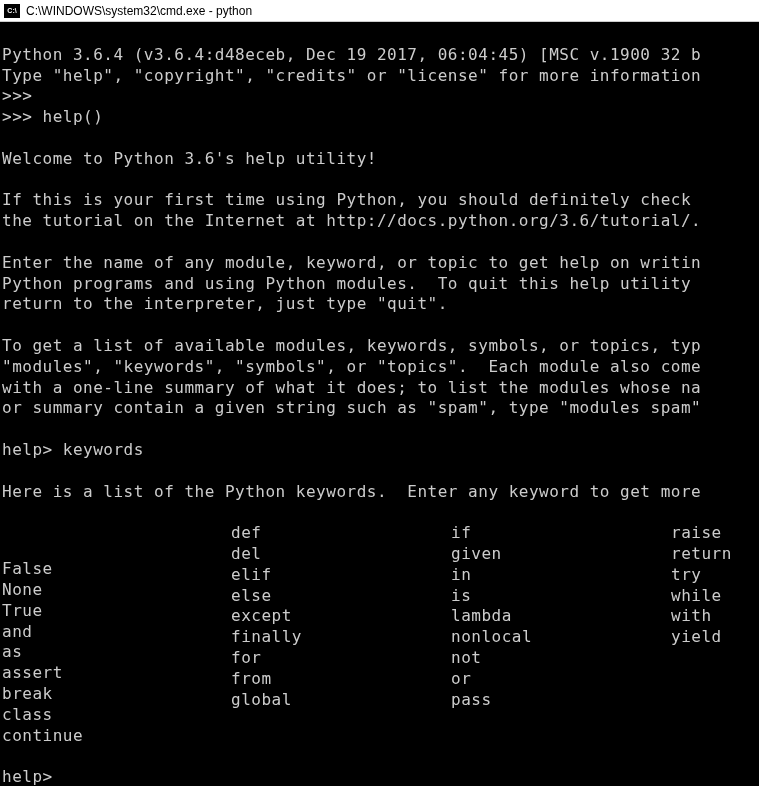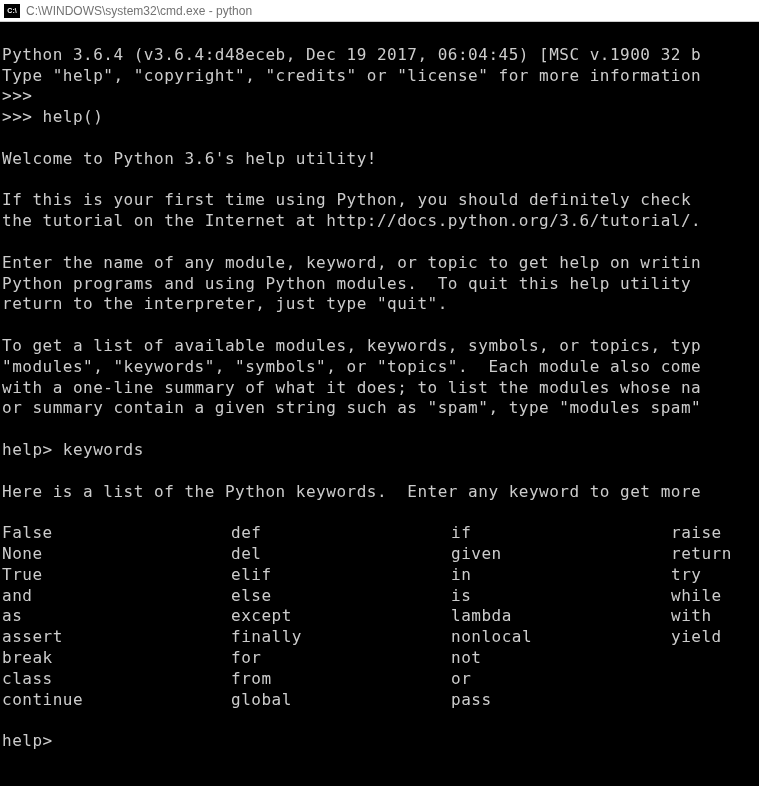--- a/index.html
+++ b/index.html
@@ -35,39 +35,39 @@
     .title-bar-icon::before {
       content: "C:\\";
       color: #fff;
       font-size: 7px;
       font-family: Arial, sans-serif;
       font-weight: bold;
     }
     .title-text {
       font-family: 'Segoe UI', Tahoma, sans-serif;
       font-size: 12px;
-      color: #737373;
+      color: #000000;
     }
     .terminal {
       background: #000;
       color: #ccc;
       font-size: 16px;
       line-height: 1.3;
       padding: 2px 4px 0 2px;
       white-space: pre;
       letter-spacing: 0.5px;
       font-family: Consolas, 'SimSun', monospace;
     }
     .keywords-table {
       display: flex;
     }
     .keywords-col {
       white-space: pre;
     }
-    .col1 { width: 215px; }
+    .col1 { width: 215px; margin-top: 36px; }
     .col2 { width: 220px; margin-left: 14px; }
     .col3 { width: 220px; }
     .col4 { width: auto; }
   </style>
 </head>
 <body>
 
 <div class="title-bar">
   <span class="title-bar-icon"></span>
   <span class="title-text">C:\WINDOWS\system32\cmd.exe - python</span>

